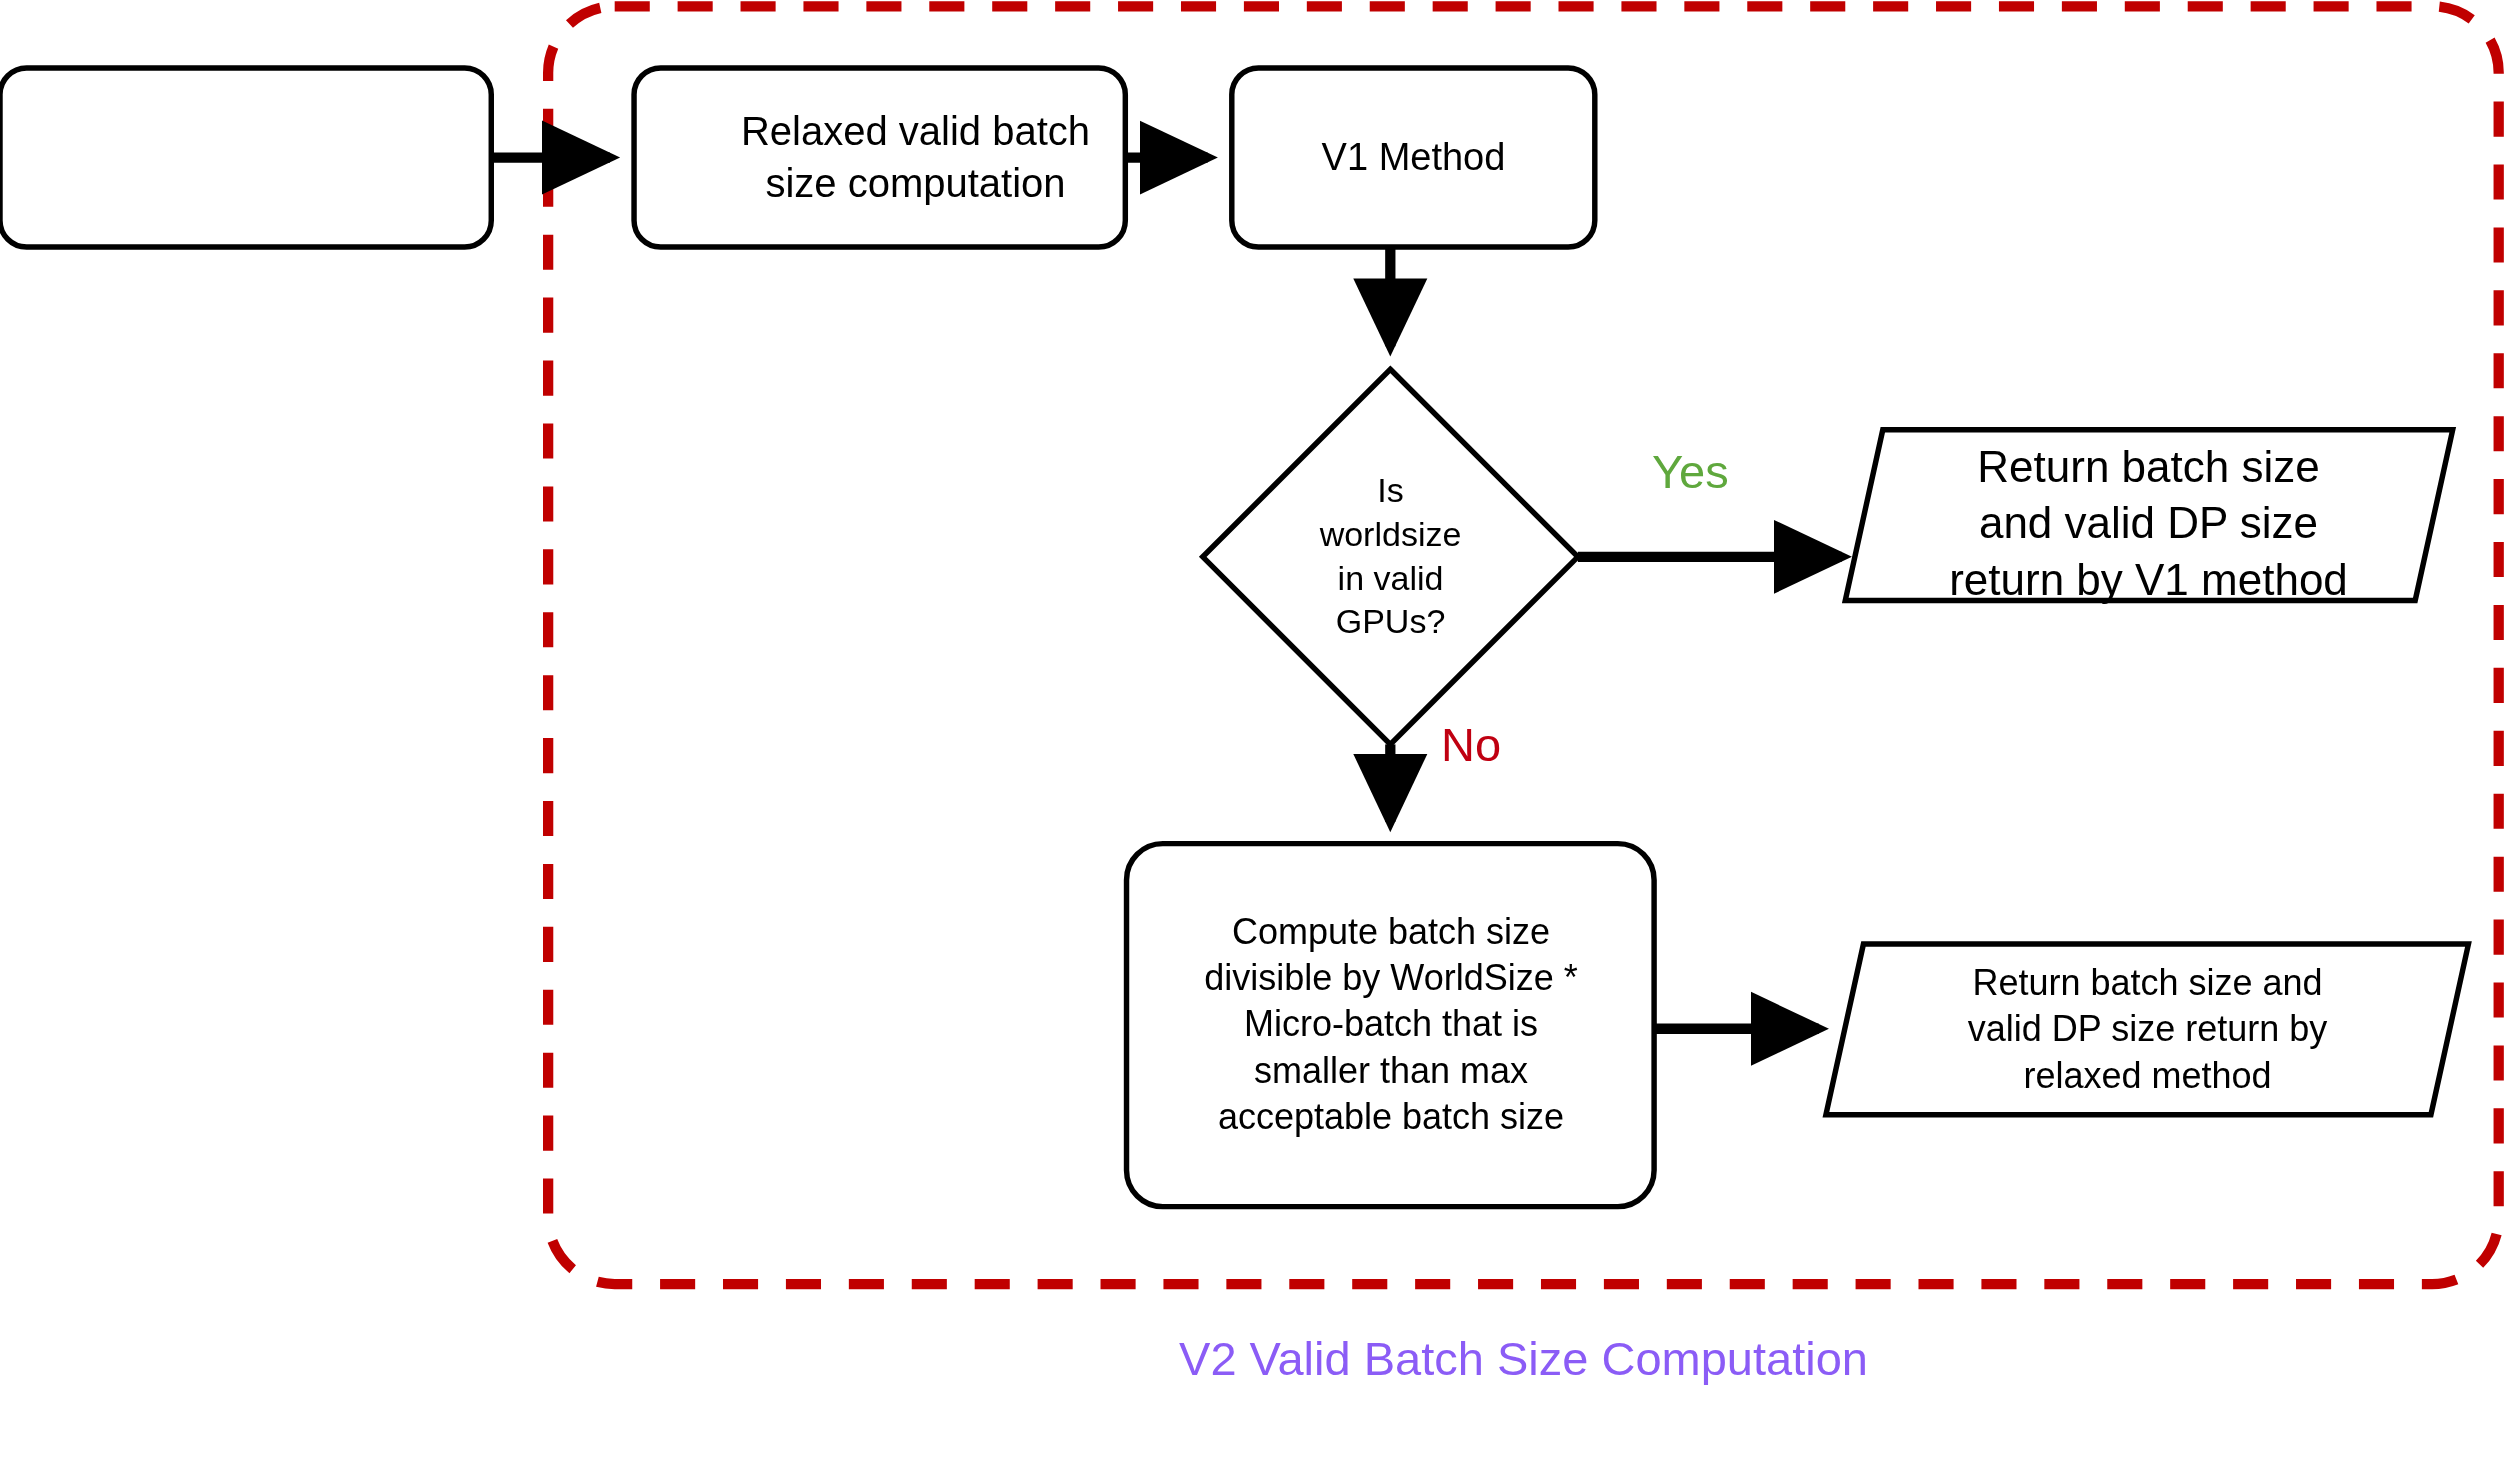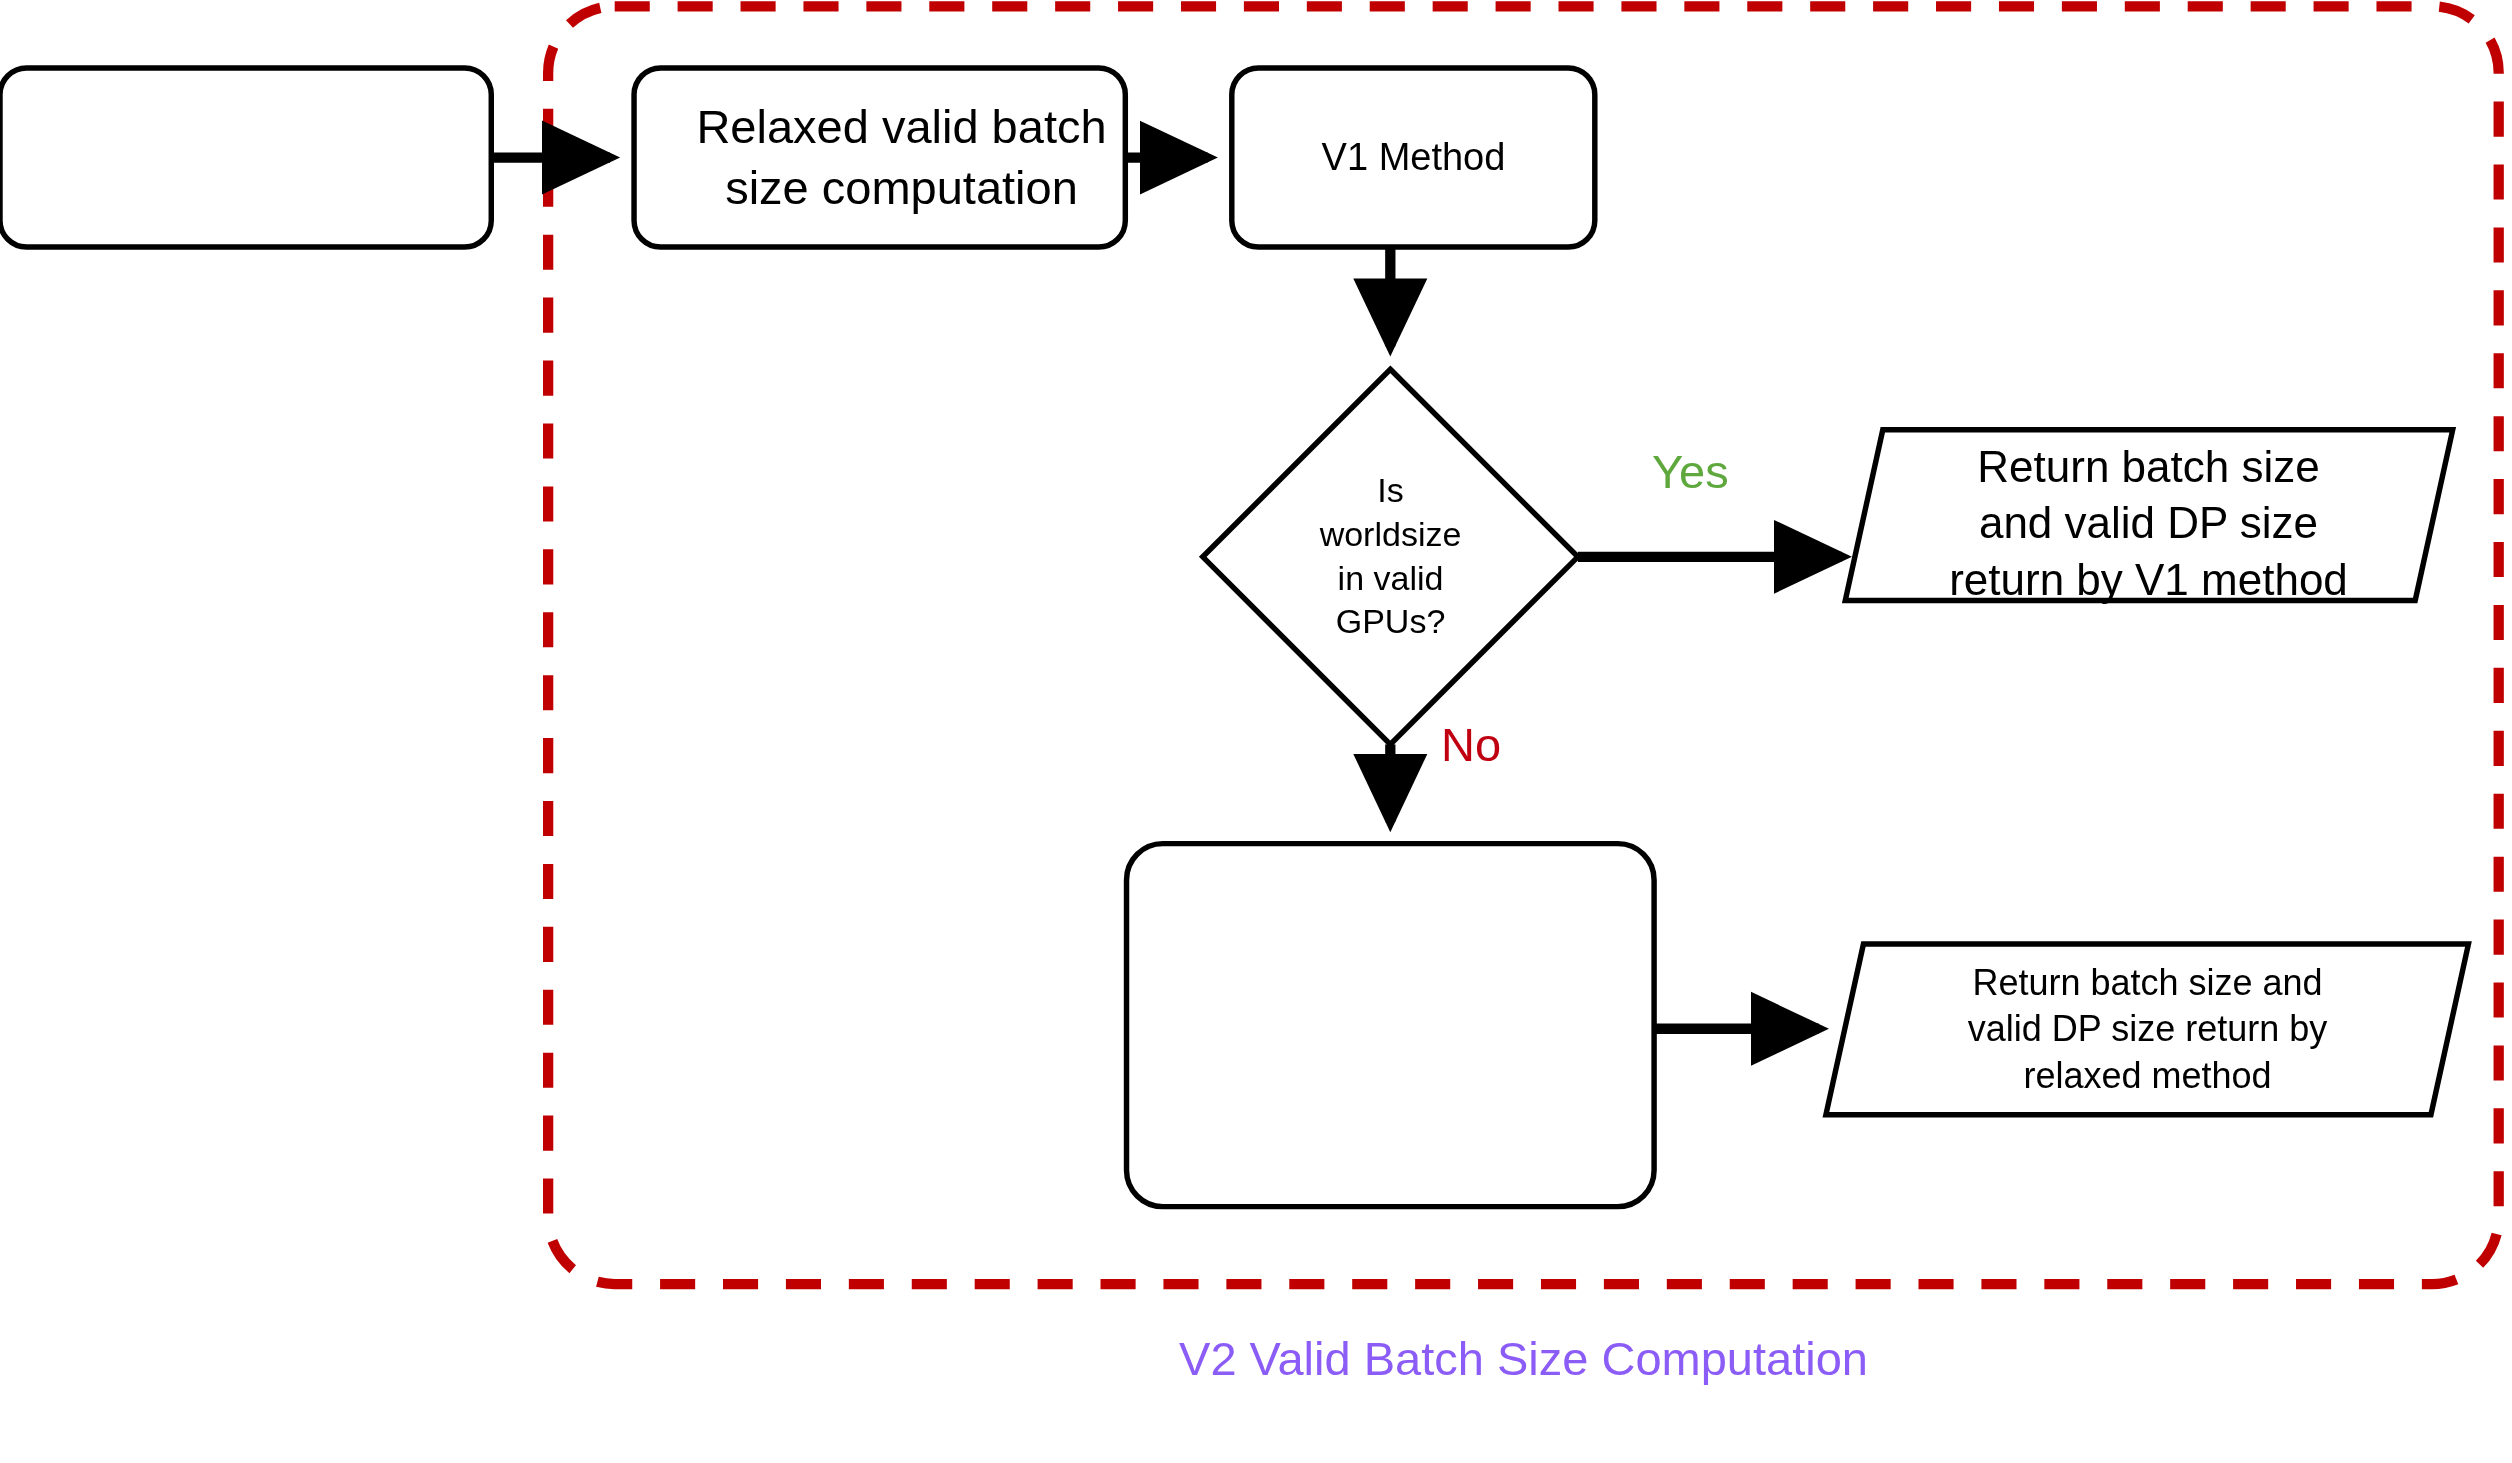--- a/index.html
+++ b/index.html
@@ -84,30 +84,35 @@
     <line x1="2298" y1="408" x2="2298" y2="572" stroke="#000000" stroke-width="17" marker-end="url(#arrowhead)"></line>
 
     <line x1="2608" y1="920" x2="3044" y2="920" stroke="#000000" stroke-width="17" marker-end="url(#arrowhead)"></line>
 
     <line x1="2298" y1="1230" x2="2298" y2="1358" stroke="#000000" stroke-width="17" marker-end="url(#arrowhead)"></line>
 
     <line x1="2734" y1="1700" x2="3006" y2="1700" stroke="#000000" stroke-width="17" marker-end="url(#arrowhead)"></line>
   </svg>
 
 
-  <div class="node-label" style="left:656px; top:68px; width:491px; height:179px; font-size:47px;">Relaxed valid batch
+  <div class="node-label" style="left:670px; top:68px; width:491px; height:179px; font-size:40px;">Relaxed valid batch
 size computation</div>
 
   <div class="node-label" style="left:1232px; top:68px; width:363px; height:179px; font-size:38px;">V1 Method</div>
 
   <div class="node-label" style="left:1203px; top:369px; width:375px; height:375px; font-size:34px;">Is
 worldsize
 in valid
 GPUs?</div>
 
+  <div class="node-label" style="left:1127px; top:843px; width:528px; height:363px; font-size:36px;">Compute batch size
+divisible by WorldSize *
+Micro-batch that is
+smaller than max
+acceptable batch size</div>
 
   <div class="node-label" style="left:1845px; top:438px; width:607px; height:171px; font-size:44px;">Return batch size
 and valid DP size
 return by V1 method</div>
 
   <div class="node-label" style="left:1826px; top:944px; width:643px; height:171px; font-size:36px;">Return batch size and
 valid DP size return by
 relaxed method</div>
 
   <div class="edge-label" style="left:1652px; top:448px; font-size:47px; color:#5FA83D;">Yes</div>

